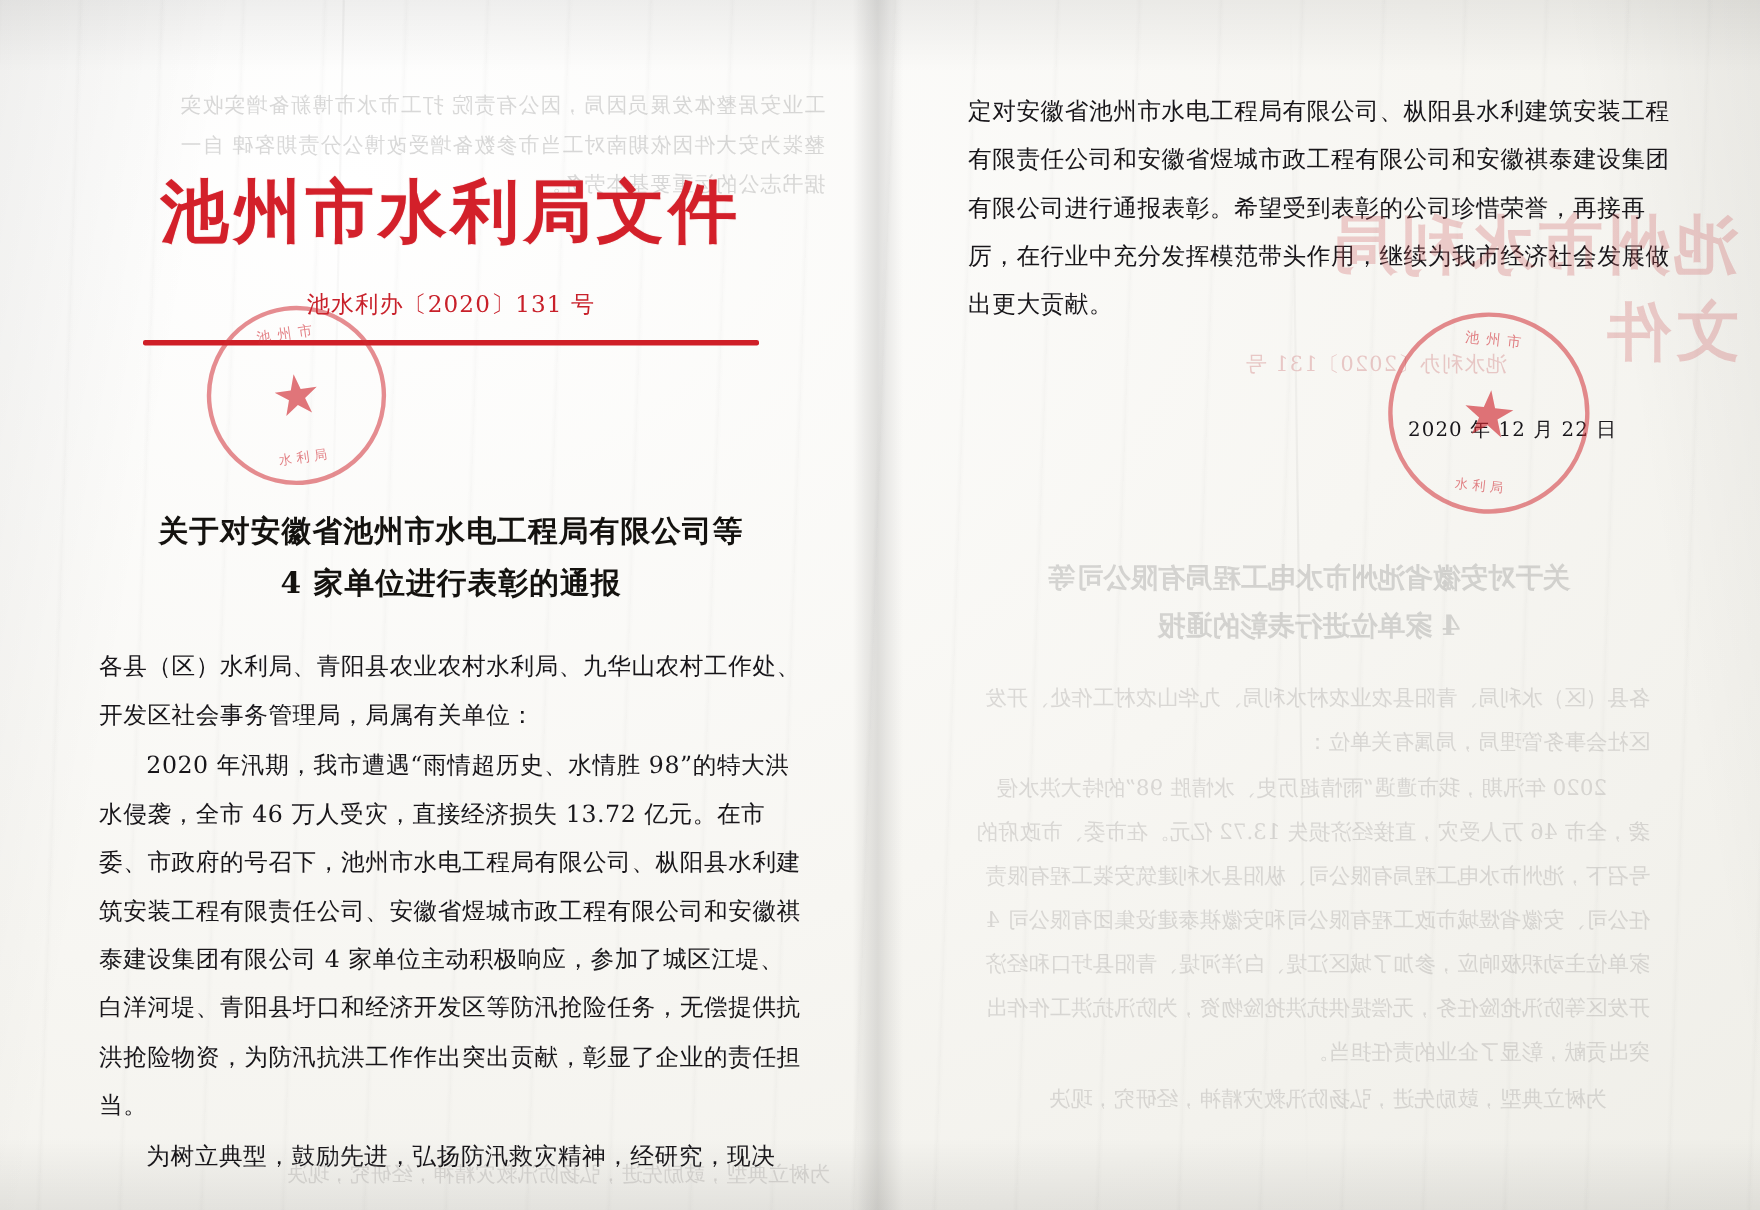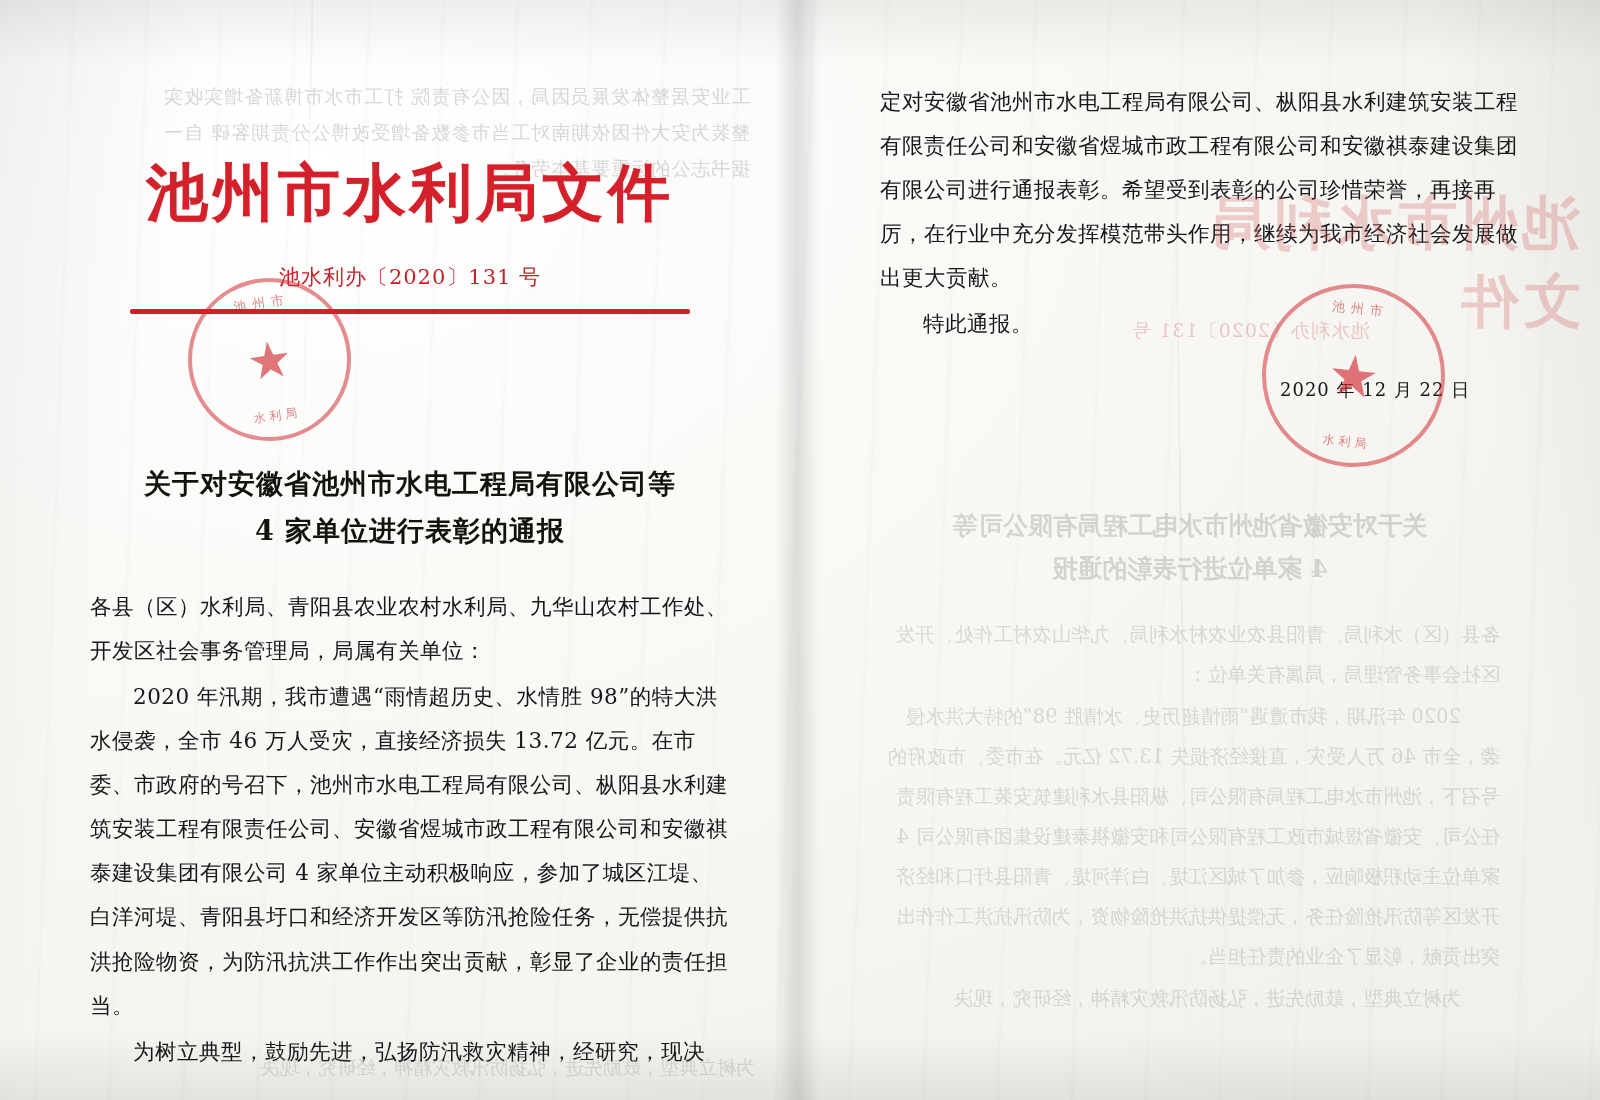--- a/index.html
+++ b/index.html
@@ -268,21 +268,20 @@
       <p class="indent">2020 年汛期，我市遭遇“雨情超历史、水情胜 98”的特大洪水侵袭，全市 46 万人受灾，直接经济损失 13.72 亿元。在市委、市政府的号召下，池州市水电工程局有限公司、枞阳县水利建筑安装工程有限责任公司、安徽省煜城市政工程有限公司和安徽祺泰建设集团有限公司 4 家单位主动积极响应，参加了城区江堤、白洋河堤、青阳县圩口和经济开发区等防汛抢险任务，无偿提供抗洪抢险物资，为防汛抗洪工作作出突出贡献，彰显了企业的责任担当。</p>
       <p class="indent">为树立典型，鼓励先进，弘扬防汛救灾精神，经研究，现决</p>
     </div>
 
     <div class="bleed bleed-bottom-left">为树立典型，鼓励先进，弘扬防汛救灾精神，经研究，现决</div>
   </div>
 
   <div class="page page-right">
     <div class="body-text-right">
       <p>定对安徽省池州市水电工程局有限公司、枞阳县水利建筑安装工程有限责任公司和安徽省煜城市政工程有限公司和安徽祺泰建设集团有限公司进行通报表彰。希望受到表彰的公司珍惜荣誉，再接再厉，在行业中充分发挥模范带头作用，继续为我市经济社会发展做出更大贡献。</p>
-      <p class="indent">特此通报。</p>
     </div>
     <div class="date-line">2020 年 12 月 22 日</div>
   </div>
 
   <div class="seal seal-right">
     <div class="arc-top">池州市</div>
     <div class="star">★</div>
     <div class="arc-bottom">水利局</div>
   </div>
 

